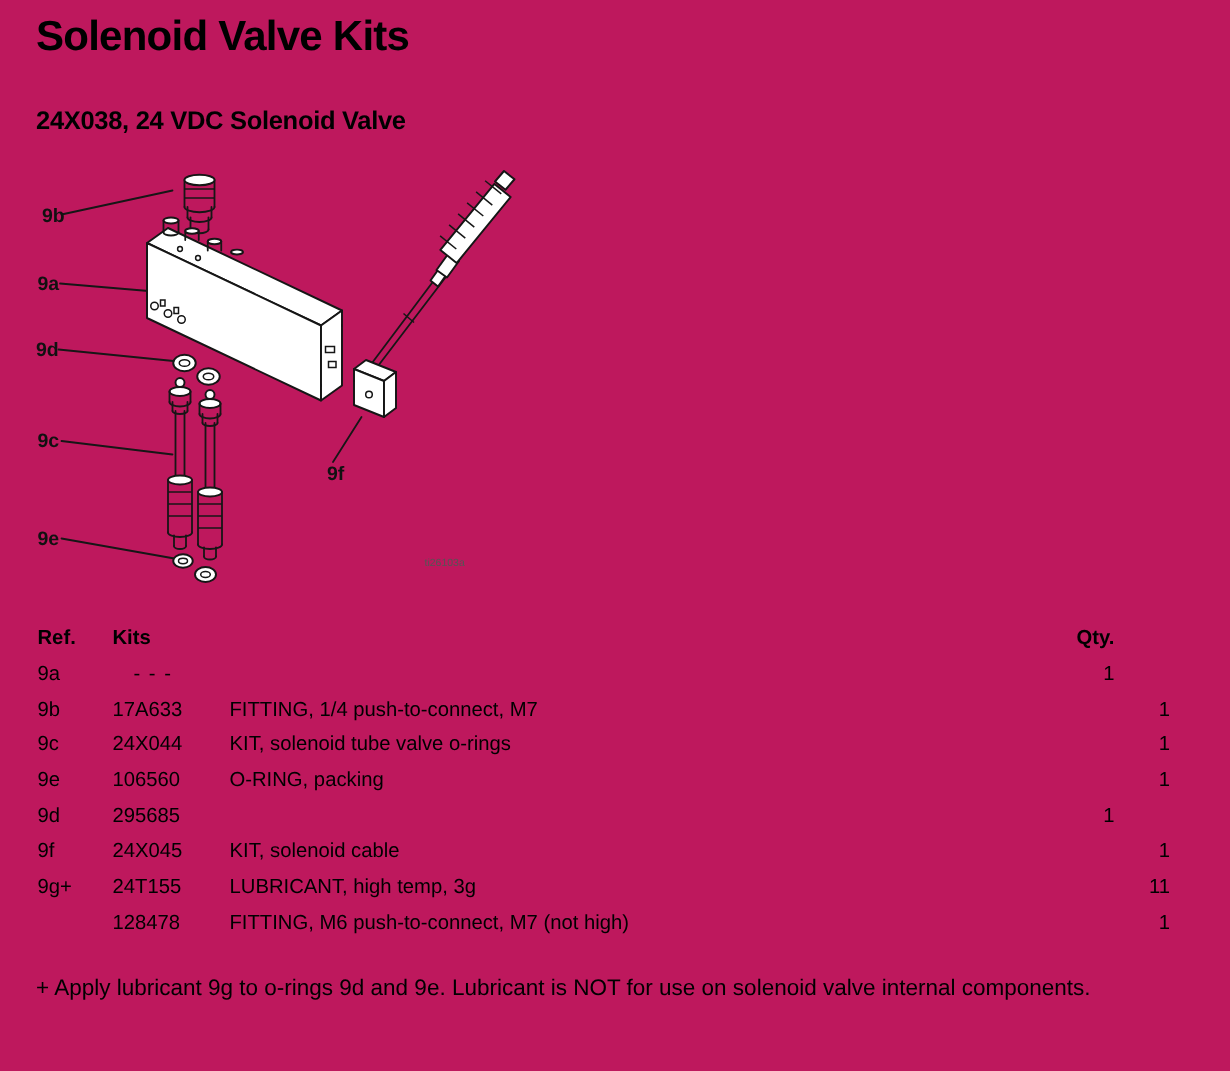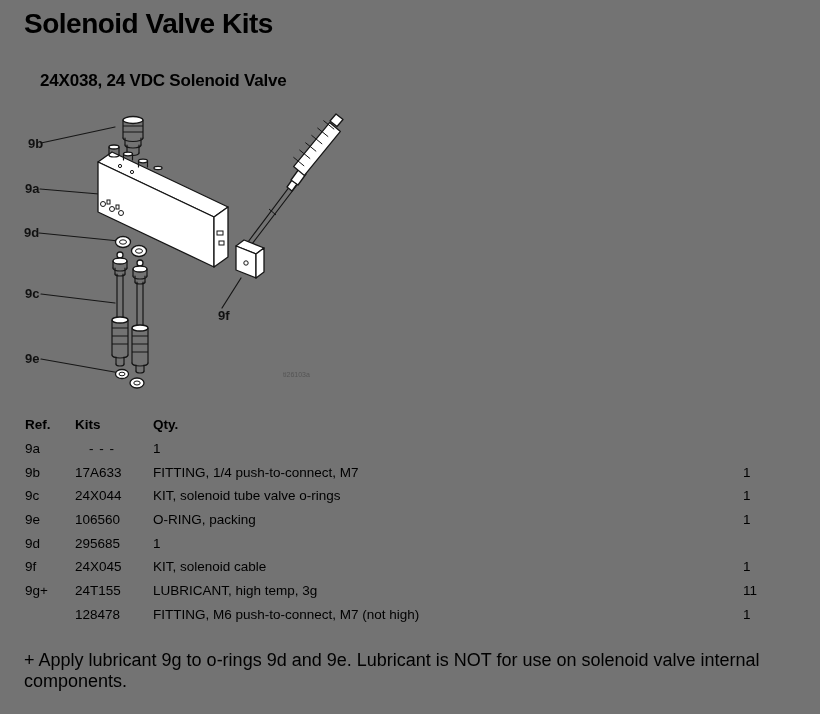--- a/index.html
+++ b/index.html
@@ -1,31 +1,31 @@
 <!DOCTYPE html>
 <html><head>
 <meta charset="utf-8">
 <style>
   html,body{margin:0;padding:0;background:#fff;}
-  #page{position:relative;width:820px;height:714px;background:#737373;overflow:hidden;
+  #page{position:relative;width:820px;height:714px;background:#be185d;overflow:hidden;
         font-family:"Liberation Sans", sans-serif;color:#000;}
   .title{position:absolute;left:24px;top:8px;font-size:28px;font-weight:bold;letter-spacing:-0.5px;}
-  .subtitle{position:absolute;left:24px;top:71px;font-size:17px;font-weight:bold;letter-spacing:-0.2px;margin-left:16px;}
+  .subtitle{position:absolute;left:24px;top:71px;font-size:17px;font-weight:bold;letter-spacing:-0.2px;}
   #diagram{position:absolute;left:15px;top:105px;width:345px;height:295px;}
   .callout-label{font-size:13px;font-weight:bold;fill:#111;font-family:"Liberation Sans",sans-serif;}
   .figid{font-size:7px;fill:#555;font-family:"Liberation Sans",sans-serif;}
   .ln{stroke:#161616;stroke-width:1.2;fill:none;stroke-linecap:round;stroke-linejoin:round;}
   .face{stroke:#161616;stroke-width:1.3;fill:#ffffff;stroke-linejoin:round;}
   .thin{stroke:#161616;stroke-width:1;fill:none;}
   #parts-table{position:absolute;left:25px;top:413px;width:755px;font-size:13.5px;}
   .t-row{display:grid;grid-template-columns:50px 78px 590px 37px;height:23.7px;align-items:center;}
   .t-row.head{font-weight:bold;}
-  .cell-qty{}
+  .cell-qty{text-align:right;}
   .pad-dash{padding-left:14px;letter-spacing:1px;}
-  .footnote{position:absolute;left:24px;top:650px;font-size:18px;}
+  .footnote{position:absolute;left:24px;top:650px;font-size:15px;}
 </style>
 </head>
 <body>
 
 <div id="page">
 
   <div class="title">Solenoid Valve Kits</div>
   <div class="subtitle">24X038, 24 VDC Solenoid Valve</div>
 
   <svg id="diagram" viewBox="0 0 345 295">

